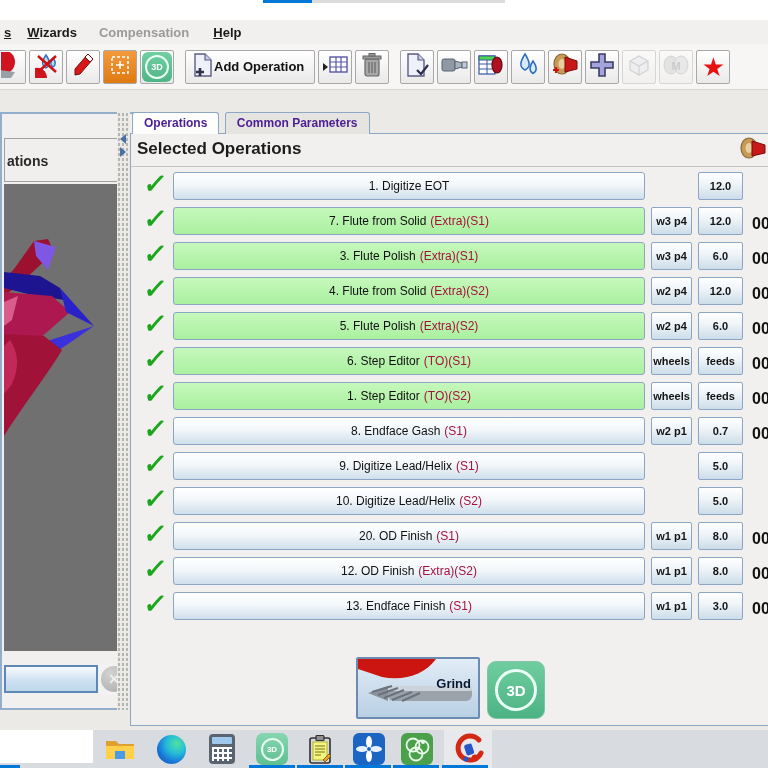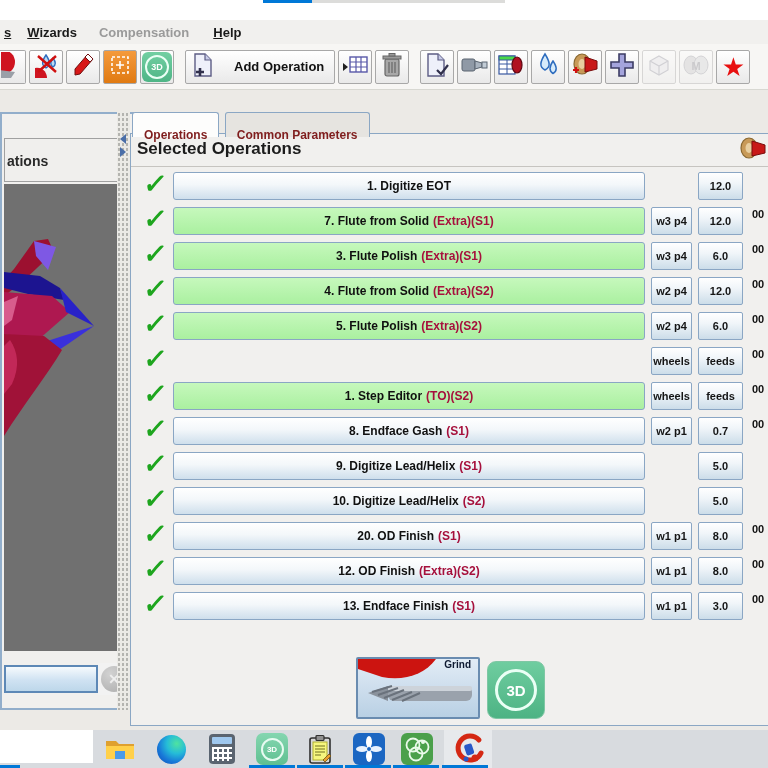--- a/index.html
+++ b/index.html
@@ -24,21 +24,21 @@
   
   .toolbar{position:absolute;left:0;top:44px;width:768px;height:45px;background:#f7f6f4;
     border-bottom:1px solid #d8d8d2;display:flex;align-items:center;}
   .tbtn{width:34px;height:34px;margin-left:3px;border:1px solid #a8a8a8;border-radius:2px;
     background:linear-gradient(#ffffff,#e9e9e9);display:flex;align-items:center;justify-content:center;
     box-sizing:border-box;flex:none;overflow:hidden;padding:0;}
   .tbtn.partial{width:26px;margin-left:0;border-left:none;border-radius:0 2px 2px 0;}
   .tbtn.disabled{opacity:.4;}
   .tb-sep{width:8px;flex:none;}
   .add-op{width:auto;padding:0 10px 0 6px;font-weight:bold;font-size:13px;color:#111;
-    font-family:"Liberation Sans",sans-serif;gap:20px;}
+    font-family:"Liberation Sans",sans-serif;gap:0;}
   .star-glyph{color:#e81010;font-size:26px;line-height:26px;}
   .threed-chip{width:30px;height:30px;border-radius:6px;background:linear-gradient(#72cfa2,#4fb586);
     display:flex;align-items:center;justify-content:center;}
   .threed-ring{width:20px;height:20px;border:2px solid #eafff5;border-radius:50%;display:flex;
     align-items:center;justify-content:center;font-size:9px;font-weight:bold;color:#ffffff;}
 
   
   .left-panel{position:absolute;left:0;top:112px;width:134px;height:598px;box-sizing:border-box;
     border:2px solid #92aecb;background:#f1f0ee;}
   .lp-header{margin:24px 2px 0 2px;height:44px;background:#f0efed;border:1px solid #a0a0a0;
@@ -51,59 +51,59 @@
     border:none;color:#eeeeee;font-weight:bold;font-size:14px;display:flex;align-items:center;justify-content:center;padding:0;}
 
   .splitter{position:absolute;left:117px;top:112px;width:13px;height:598px;
     background-image:radial-gradient(#b4b4b0 1px,transparent 1.2px);background-size:4px 5px;background-color:#ebeae6;}
   .split-arrows{margin:22px auto 0 auto;width:8px;}
   .tri-left{width:0;height:0;border-top:5px solid transparent;border-bottom:5px solid transparent;border-right:6px solid #4a6ea8;margin-bottom:3px;}
   .tri-right{width:0;height:0;border-top:5px solid transparent;border-bottom:5px solid transparent;border-left:6px solid #4a6ea8;}
 
   .main-panel{position:absolute;left:130px;top:112px;width:640px;height:614px;}
   .tabs{position:relative;height:22px;padding-left:2px;z-index:2;}
-  .tab{display:inline-block;height:22px;line-height:21px;padding:12px 11px;font-size:12px;font-weight:bold;
-    color:#7f1d1d;border:1px solid #8ba7c4;border-bottom:none;border-radius:3px 3px 0 0;background:#e6e4e0;
+  .tab{display:inline-block;height:22px;line-height:21px;padding:0 11px;font-size:12px;font-weight:bold;
+    color:#4c1d95;border:1px solid #8ba7c4;border-bottom:none;border-radius:3px 3px 0 0;background:#e6e4e0;
     margin-right:1px;box-sizing:border-box;}
   .tab.selected{background:#fdfdfc;}
   .panel-body{position:absolute;left:0;top:21px;width:733px;height:593px;box-sizing:border-box;
     border:1px solid #8ba7c4;background:#f1f0ee;overflow:hidden;}
   .sel-header{position:relative;height:32px;border-bottom:1px solid #c6c4c0;}
   .sel-title{font-size:17px;font-weight:bold;color:#1c1c1c;padding:5px 0 0 6px;display:inline-block;}
   .hdr-icons{position:absolute;right:0;top:2px;height:28px;display:flex;align-items:center;}
   .hdr-ic{margin-right:28px;}
   .hdr-ic.clock{margin-right:-14px;}
 
   
   .ops-list{position:absolute;left:0;top:38px;width:639px;}
   .op-row{position:relative;height:28px;margin-bottom:7px;}
   .op-check{position:absolute;left:13px;top:-4px;font-size:27px;font-weight:bold;color:#1ea51e;
     transform:skewX(-8deg);}
   .op-btn{position:absolute;left:42px;top:0;width:472px;height:28px;box-sizing:border-box;
     border:1px solid #8aa6c4;border-radius:3px;display:flex;align-items:center;justify-content:center;
-    gap:4px;font-family:"Liberation Sans",sans-serif;font-size:12px;font-weight:bold;color:#101010;padding:0;}
+    gap:4px;font-family:"Liberation Sans",sans-serif;font-size:12px;font-weight:normal;color:#101010;padding:0;}
   .op-btn.blue{background:linear-gradient(#ffffff,#f3f7fa 45%,#cfdfec);}
   .op-btn.green{background:linear-gradient(#c6f8bc,#aaf0a0);}
   .op-suffix{color:#a6103c;}
   .mini-btn{position:absolute;top:0;height:28px;box-sizing:border-box;border:1px solid #8aa6c4;border-radius:2px;
     background:linear-gradient(#ffffff,#f0f5f9 40%,#ccdde9);font-family:"Liberation Sans",sans-serif;
     font-size:11px;font-weight:bold;color:#151515;display:flex;align-items:center;justify-content:center;padding:0;}
   .wheel-btn{left:520px;width:41px;}
   .time-btn{left:567px;width:45px;}
-  .op-extra{position:absolute;left:621px;top:1px;width:16px;overflow:hidden;font-size:11px;font-weight:bold;color:#111;}
+  .op-extra{position:absolute;left:621px;top:8px;width:16px;overflow:hidden;font-size:16px;font-weight:bold;color:#111;}
 
   
   .bottom-actions{position:absolute;left:0;top:523px;width:639px;display:flex;justify-content:center;
     align-items:flex-end;gap:7px;}
   .mode-btn{width:44px;height:58px;border:1px solid #c6c6c6;background:#ececec;border-radius:2px;
     font-size:10px;font-weight:bold;color:#bcbcbc;line-height:12px;padding-top:6px;box-sizing:border-box;text-align:center;}
   .mode-img{margin:5px auto 0 auto;width:30px;height:10px;background:linear-gradient(#d8d8d8,#c2c2c2);border-radius:2px;}
   .grind-btn{width:124px;height:62px;border:2px solid #6a8cb0;border-radius:2px;padding:0;position:relative;
     background:linear-gradient(#e2ecf6,#b9d0e4);overflow:hidden;box-sizing:border-box;}
-  .grind-label{position:absolute;right:7px;top:0;font-size:10px;font-weight:bold;color:#0c1830;}
+  .grind-label{position:absolute;right:7px;top:17px;font-size:13px;font-weight:bold;color:#0c1830;}
   .big3d-btn{width:58px;height:58px;border:1px solid #7fc7a4;border-radius:9px;padding:0;
     background:linear-gradient(#6fcda0,#4db384);display:flex;align-items:center;justify-content:center;}
   .big3d-ring{width:36px;height:36px;border:3px solid #eafff5;border-radius:50%;display:flex;align-items:center;
     justify-content:center;font-size:15px;font-weight:bold;color:#ffffff;}
 
   
   .taskbar{position:absolute;left:0;top:730px;width:768px;height:38px;background:#d8dbdf;}
   .tb-white{position:absolute;left:0;top:0;width:93px;height:33px;background:#ffffff;}
   .tb-bluestrip{position:absolute;left:0;top:35px;width:20px;height:3px;}
   .task-hl{position:absolute;left:444px;top:0;width:48px;height:38px;background:#e7e9ec;}
@@ -388,20 +388,24 @@
             <button class="op-btn green">
               <span class="op-title">5. Flute Polish</span>
               <span class="op-suffix">(Extra)(S2)</span>
             </button>
             <button class="mini-btn wheel-btn">w2 p4</button>
             <button class="mini-btn time-btn">6.0</button>
             <span class="op-extra">00</span>
           </div>
           <div class="op-row">
             <span class="op-check">✓</span>
+            <button class="op-btn green">
+              <span class="op-title">6. Step Editor</span>
+              <span class="op-suffix">(TO)(S1)</span>
+            </button>
             <button class="mini-btn wheel-btn">wheels</button>
             <button class="mini-btn time-btn">feeds</button>
             <span class="op-extra">00</span>
           </div>
           <div class="op-row">
             <span class="op-check">✓</span>
             <button class="op-btn green">
               <span class="op-title">1. Step Editor</span>
               <span class="op-suffix">(TO)(S2)</span>
             </button>

